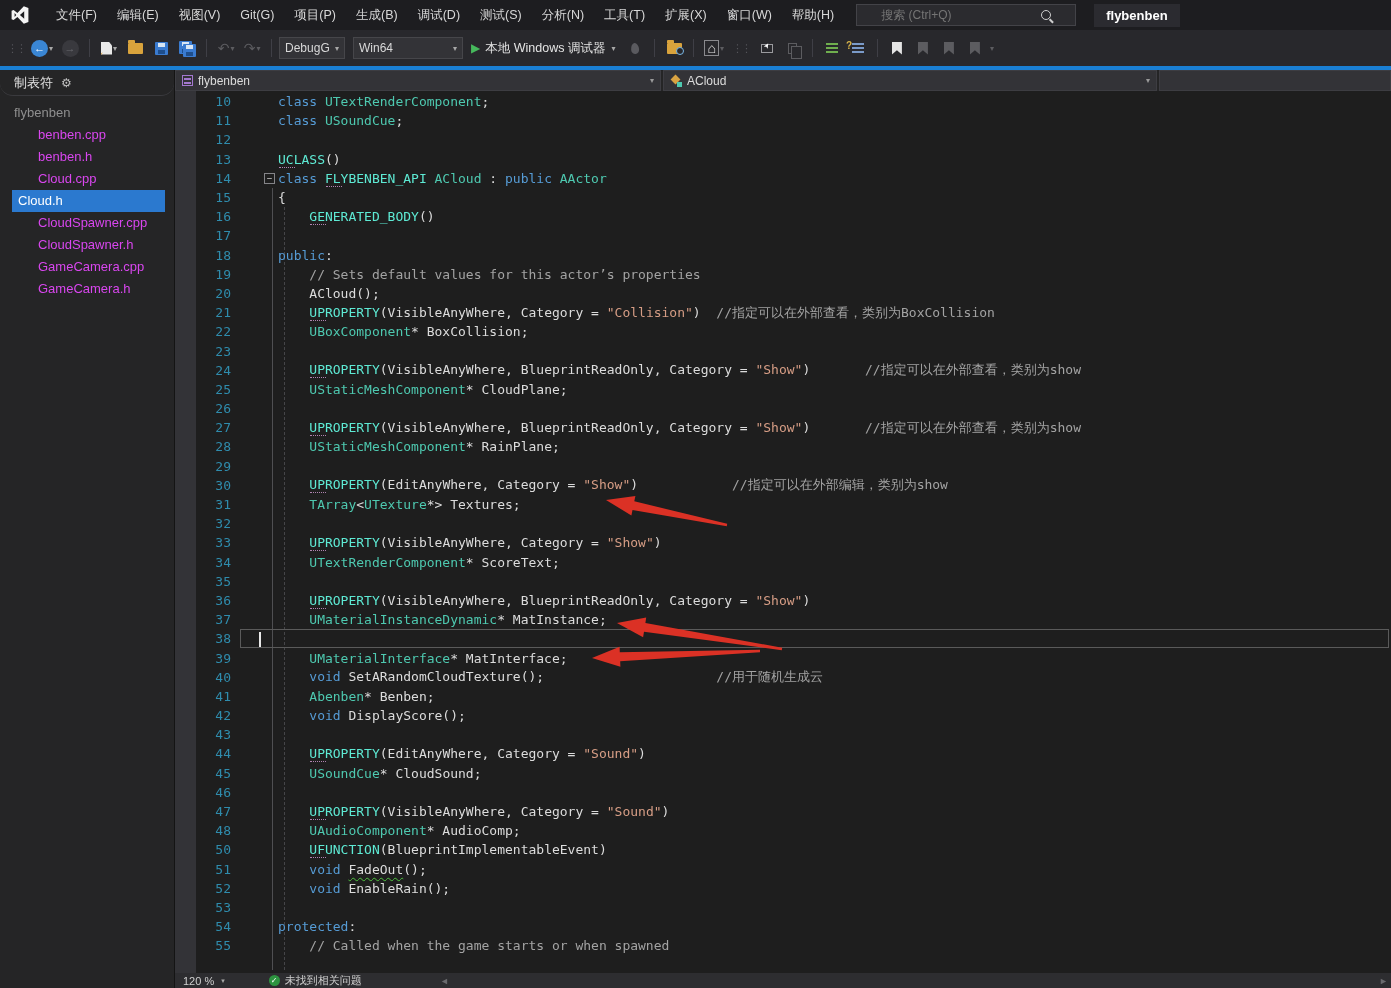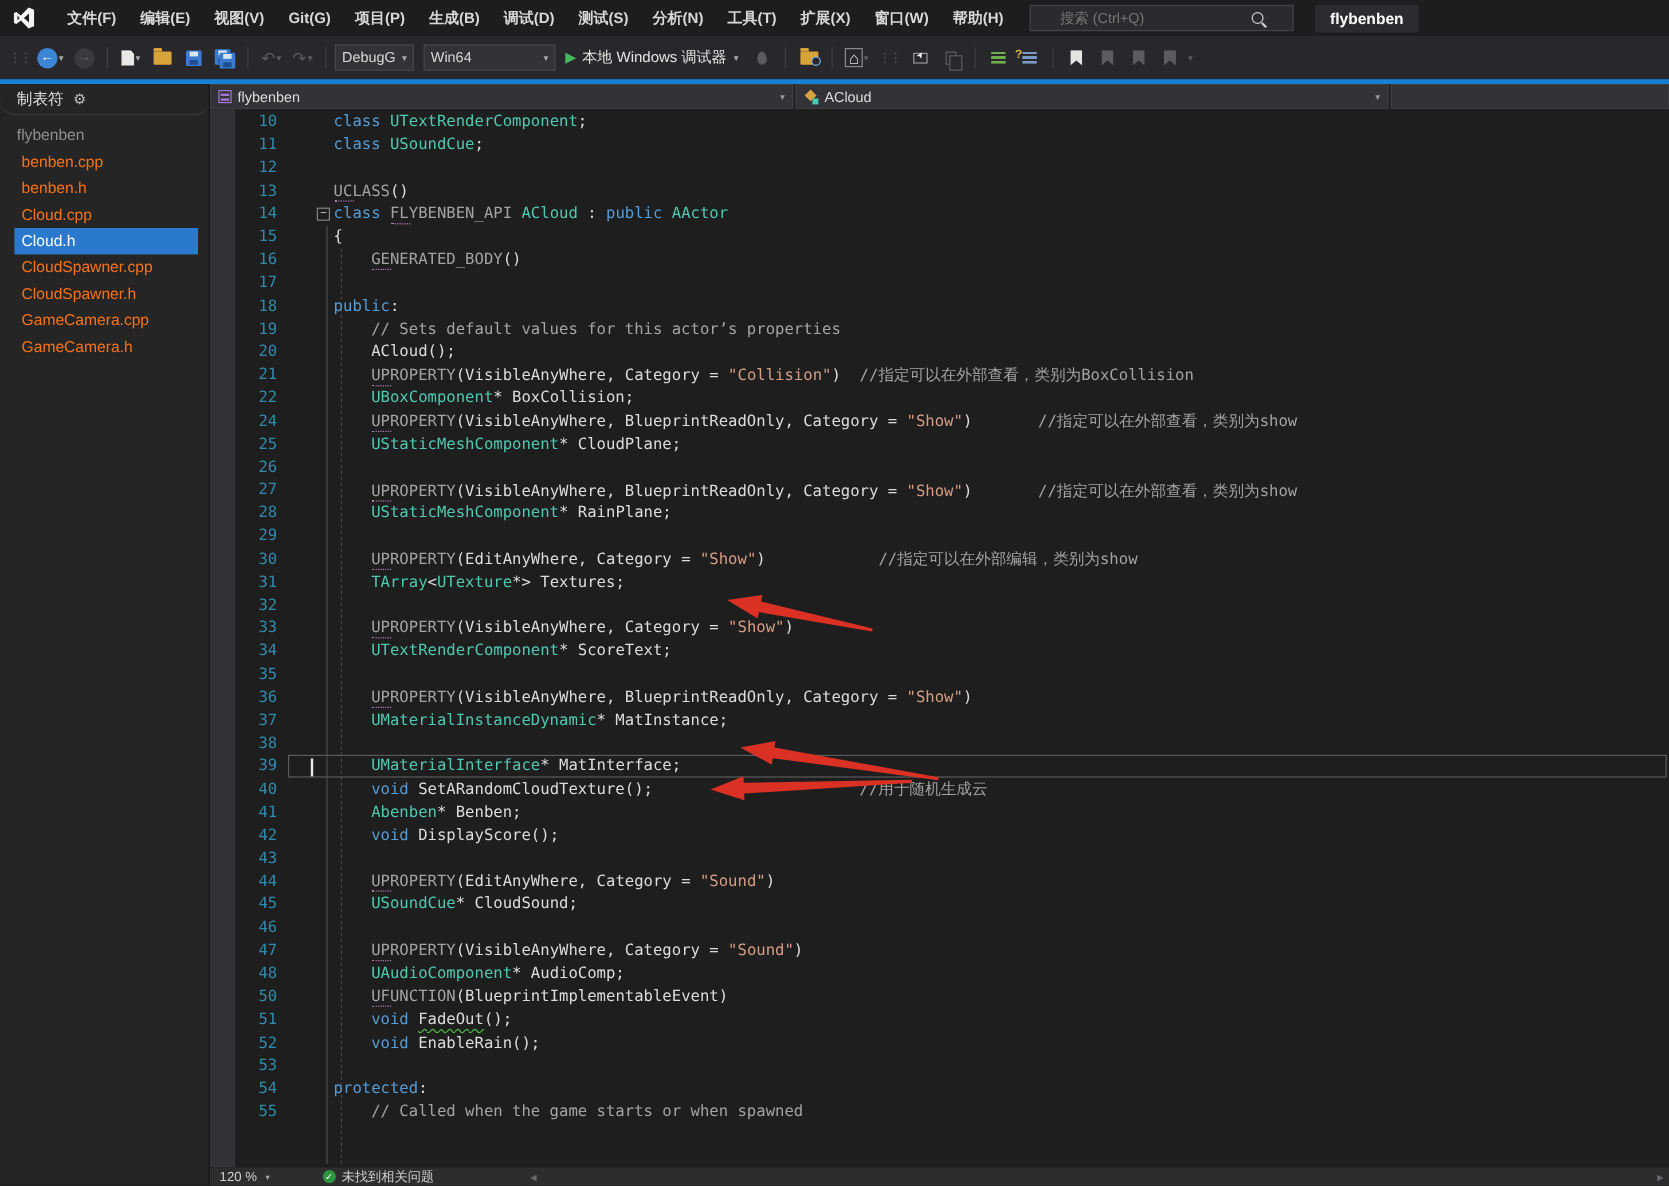--- a/index.html
+++ b/index.html
@@ -4,21 +4,21 @@
 <style>
   * { margin:0; padding:0; box-sizing:border-box; }
   html,body { width:1391px; height:988px; overflow:hidden; background:#1e1e1e;
               font-family:"Liberation Sans", sans-serif; }
   body { position:relative; color:#dcdcdc; }
 
   
   .titlebar { height:30px; background:#1d1d20; display:flex; align-items:center; padding:0 8px; }
   .vslogo { width:24px; height:22px; display:flex; align-items:center; justify-content:center; margin-right:14px; }
   .menus { display:flex; align-items:center; }
-  .menu-item { font-size:12.5px; color:#d8d8d8; padding:5px 10px; cursor:default; white-space:nowrap;font-weight:bold; }
+  .menu-item { font-size:12.5px; color:#d8d8d8; padding:5px 10px; cursor:default; white-space:nowrap; }
   .searchbox { width:220px; height:22px; margin-left:12px; background:#2b2b2f; border:1px solid #434348;
                display:flex; align-items:center; padding:0 24px; }
   .searchbox input { flex:1; background:transparent; border:none; outline:none; color:#9a9a9a;
                      font-size:12px; font-family:"Liberation Sans",sans-serif; }
   .mag { width:10px; height:10px; border:1.6px solid #cfcfcf; border-radius:50%; position:relative; }
   .mag::after { content:""; position:absolute; width:5px; height:1.6px; background:#cfcfcf;
                 transform:rotate(45deg); left:7px; top:9px; }
   .sol-chip { margin-left:18px; background:#2b2b30; color:#fff; font-weight:bold; font-size:13px;
               padding:4px 12px; }
 
@@ -80,21 +80,21 @@
   
   .main { position:absolute; top:70px; bottom:0; left:0; right:0; display:flex; }
 
   
   .sidebar { width:175px; background:#252526; border-right:1px solid #141414; display:flex; flex-direction:column; }
   .side-head { height:26px; display:flex; align-items:center; gap:8px; padding:0 14px;
                color:#e0e0e0; font-size:13px; border-bottom:1px solid #3a3a3e;border-radius:13px; }
   .gear { color:#c0c0c0; font-size:12px; }
   .side-list { padding-top:6px; font-size:13px; }
   .side-group { color:#8f8f8f; padding:3px 0 3px 14px; height:22px; }
-  .side-item { color:#f97316; padding:3px 0 3px 18px; height:22px; cursor:default; }
+  .side-item { color:#d946ef; padding:3px 0 3px 18px; height:22px; cursor:default;margin-left:20px; }
   .side-item.sel { background:#2b79cf; color:#fff; margin:0 9px 0 12px; padding-left:6px; }
 
   
   .editorcol { flex:1; display:flex; flex-direction:column; min-width:0; }
   .navbar { height:21px; background:#252526; display:flex; }
   .navdd { height:21px; background:#333337; border:1px solid #3d3d42; display:flex; align-items:center;
            gap:5px; padding:0 6px; font-size:12px; color:#dcdcdc; }
   .navdd .caret { margin-left:auto; color:#9a9a9a; }
   .navdd.d1 { width:486px; }
   .navdd.d2 { width:494px; margin-left:2px; }
@@ -113,21 +113,21 @@
   .marginstrip { position:absolute; left:0; top:0; bottom:0; width:21px; background:#333337; }
   .lines { position:absolute; left:0; top:1px; right:0; }
   .line { display:flex; height:19.2px; align-items:center; position:relative; white-space:pre; }
   .ln { width:44px; margin-left:21px; text-align:right; padding-right:9px; color:#2f8cad; flex:none;
         font-size:13px; }
   .codetxt { padding-left:38px; z-index:1; }
   .fold { position:absolute; left:89px; top:4px; width:11px; height:11px; border:1px solid #848488;
           color:#cccccc; font-size:9px; line-height:9px; text-align:center; background:#1e1e1e; z-index:2; }
   .k { color:#569cd6; } .t { color:#4ec9b0; } .p { color:#dcdcdc; }
   .s { color:#d69d85; } .c { color:#a3a3a3; }
-  .m { color:#a3a3a3; position:relative; }
+  .m { color:#5eead4; position:relative; }
   .m::after { content:""; position:absolute; left:1px; bottom:-1px; width:16px;
               border-bottom:1px dotted #b183b1; }
   .sq { color:#dcdcdc; text-decoration:underline wavy #4ec13f 1px; text-underline-offset:3px; }
   .scopeline { position:absolute; width:0; border-left:1px solid #4f4f52; z-index:0; }
   .indentguide { position:absolute; width:0; border-left:1px dashed #454548; z-index:0; }
   .curline { position:absolute; height:19px; border:1px solid #5a5a5a; z-index:0; }
   .cursorbar { position:absolute; width:1.5px; height:15px; background:#e8e8e8; z-index:3; }
   .arrows { position:absolute; inset:0; z-index:5; pointer-events:none; }
 
   
@@ -315,20 +315,21 @@
           <div class="line"><span class="ln">13</span><span class="codetxt"><span class="m">UCLASS</span><span class="p">()</span></span></div>
           <div class="line"><span class="ln">14</span><span class="fold">−</span><span class="codetxt"><span class="k">class</span><span class="p"> </span><span class="m">FLYBENBEN_API</span><span class="p"> </span><span class="t">ACloud</span><span class="p"> : </span><span class="k">public</span><span class="p"> </span><span class="t">AActor</span></span></div>
           <div class="line"><span class="ln">15</span><span class="codetxt"><span class="p">{</span></span></div>
           <div class="line"><span class="ln">16</span><span class="codetxt"><span class="p">    </span><span class="m">GENERATED_BODY</span><span class="p">()</span></span></div>
           <div class="line"><span class="ln">17</span><span class="codetxt"></span></div>
           <div class="line"><span class="ln">18</span><span class="codetxt"><span class="k">public</span><span class="p">:</span></span></div>
           <div class="line"><span class="ln">19</span><span class="codetxt"><span class="p">    </span><span class="c">// Sets default values for this actor’s properties</span></span></div>
           <div class="line"><span class="ln">20</span><span class="codetxt"><span class="p">    ACloud();</span></span></div>
           <div class="line"><span class="ln">21</span><span class="codetxt"><span class="p">    </span><span class="m">UPROPERTY</span><span class="p">(VisibleAnyWhere, Category = </span><span class="s">"Collision"</span><span class="p">)  </span><span class="c">//指定可以在外部查看，类别为BoxCollision</span></span></div>
           <div class="line"><span class="ln">22</span><span class="codetxt"><span class="p">    </span><span class="t">UBoxComponent</span><span class="p">* BoxCollision;</span></span></div>
+          <div class="line"><span class="ln">23</span><span class="codetxt"></span></div>
           <div class="line"><span class="ln">24</span><span class="codetxt"><span class="p">    </span><span class="m">UPROPERTY</span><span class="p">(VisibleAnyWhere, BlueprintReadOnly, Category = </span><span class="s">"Show"</span><span class="p">)       </span><span class="c">//指定可以在外部查看，类别为show</span></span></div>
           <div class="line"><span class="ln">25</span><span class="codetxt"><span class="p">    </span><span class="t">UStaticMeshComponent</span><span class="p">* CloudPlane;</span></span></div>
           <div class="line"><span class="ln">26</span><span class="codetxt"></span></div>
           <div class="line"><span class="ln">27</span><span class="codetxt"><span class="p">    </span><span class="m">UPROPERTY</span><span class="p">(VisibleAnyWhere, BlueprintReadOnly, Category = </span><span class="s">"Show"</span><span class="p">)       </span><span class="c">//指定可以在外部查看，类别为show</span></span></div>
           <div class="line"><span class="ln">28</span><span class="codetxt"><span class="p">    </span><span class="t">UStaticMeshComponent</span><span class="p">* RainPlane;</span></span></div>
           <div class="line"><span class="ln">29</span><span class="codetxt"></span></div>
           <div class="line"><span class="ln">30</span><span class="codetxt"><span class="p">    </span><span class="m">UPROPERTY</span><span class="p">(EditAnyWhere, Category = </span><span class="s">"Show"</span><span class="p">)            </span><span class="c">//指定可以在外部编辑，类别为show</span></span></div>
           <div class="line"><span class="ln">31</span><span class="codetxt"><span class="p">    </span><span class="t">TArray</span><span class="p">&lt;</span><span class="t">UTexture</span><span class="p">*&gt; Textures;</span></span></div>
           <div class="line"><span class="ln">32</span><span class="codetxt"></span></div>
           <div class="line"><span class="ln">33</span><span class="codetxt"><span class="p">    </span><span class="m">UPROPERTY</span><span class="p">(VisibleAnyWhere, Category = </span><span class="s">"Show"</span><span class="p">)</span></span></div>

